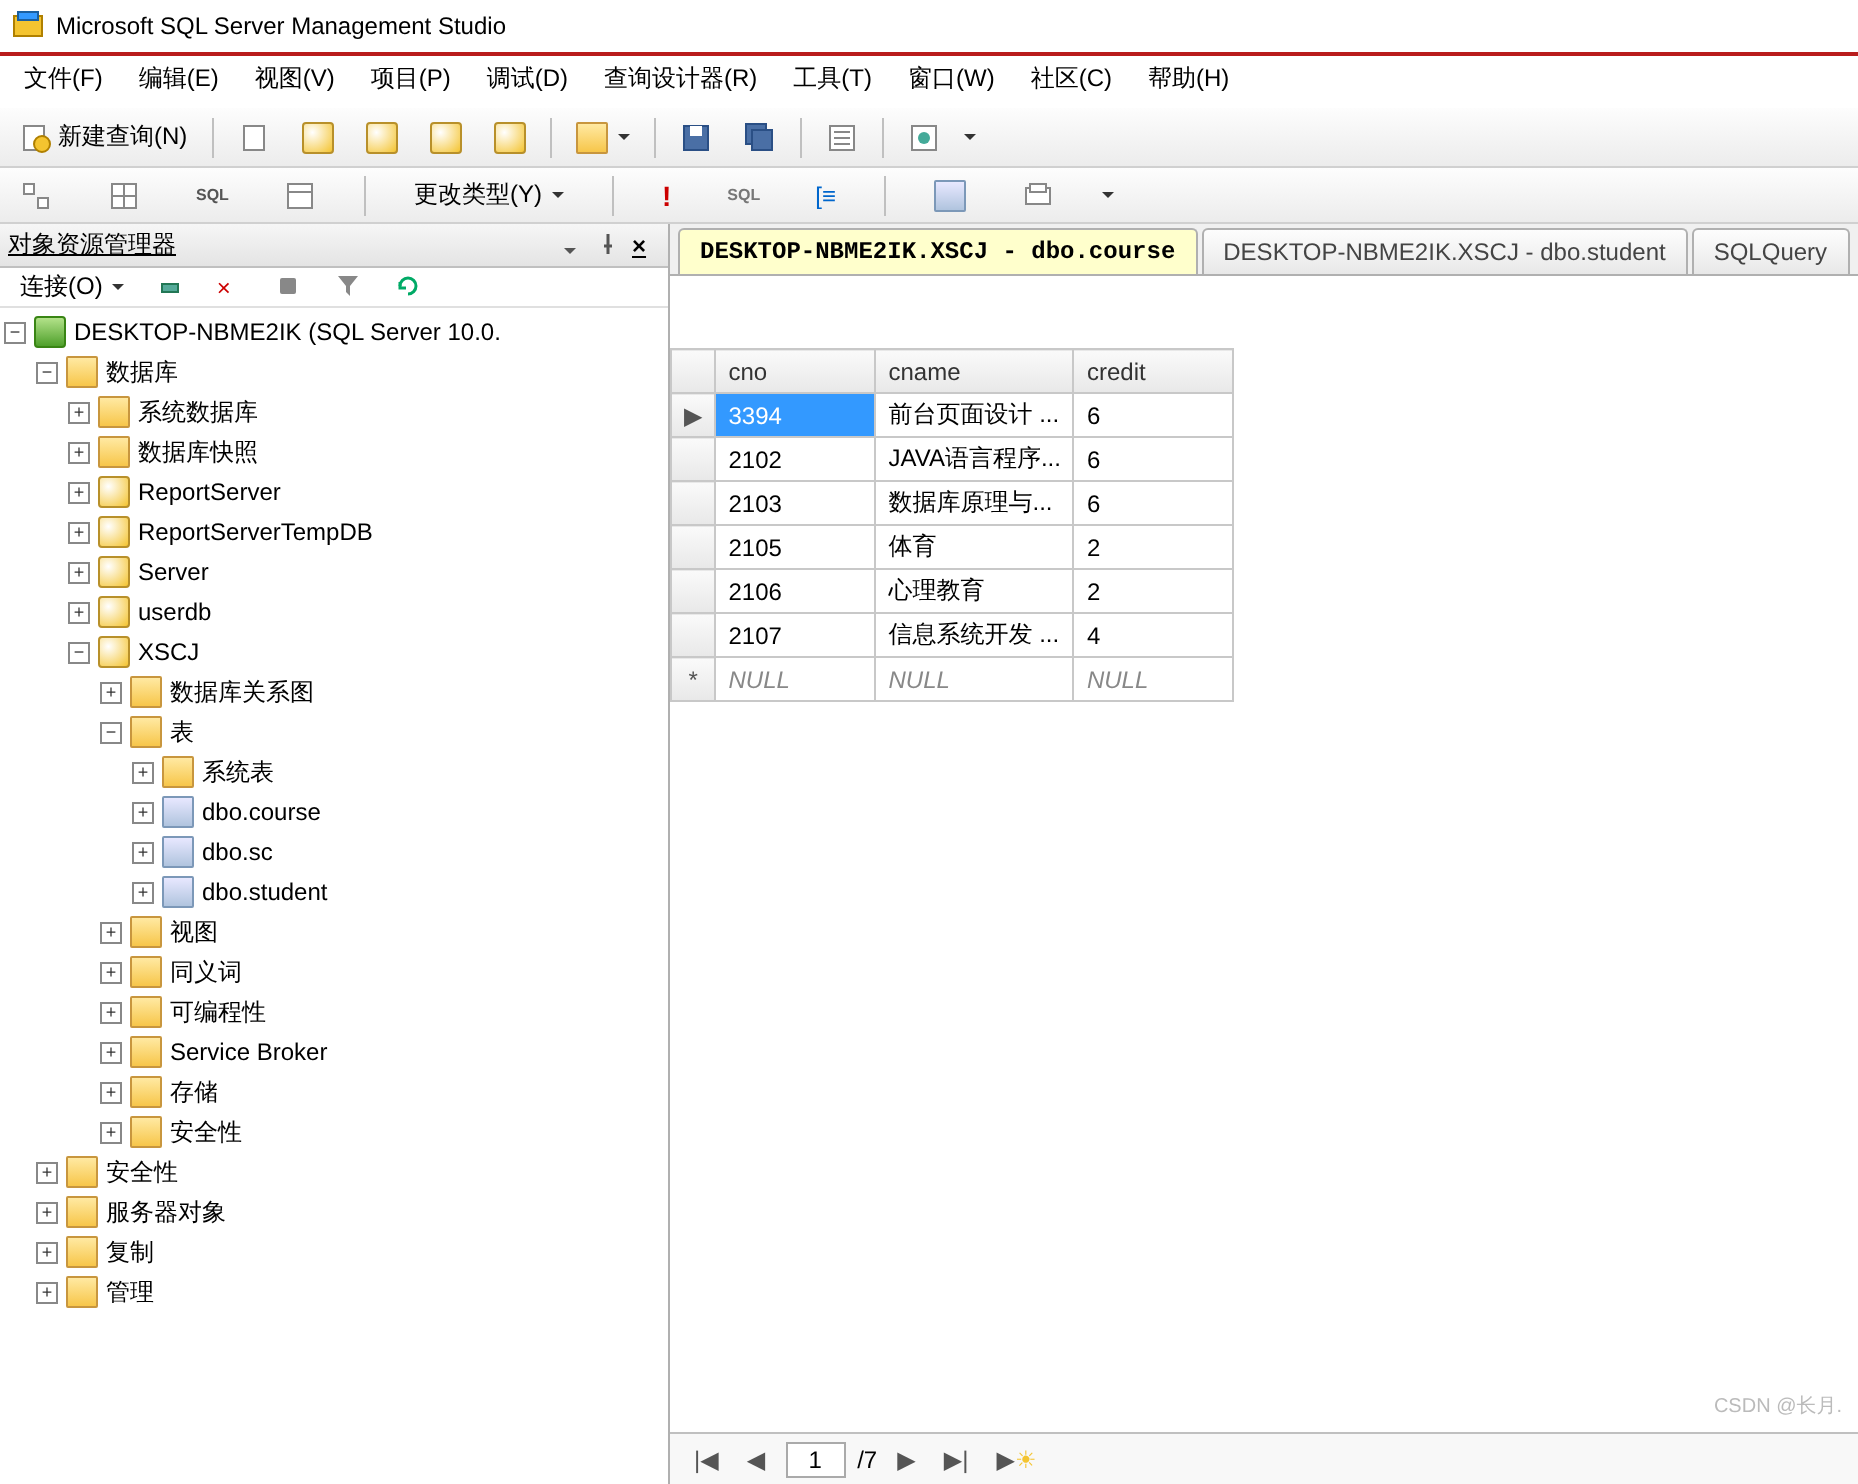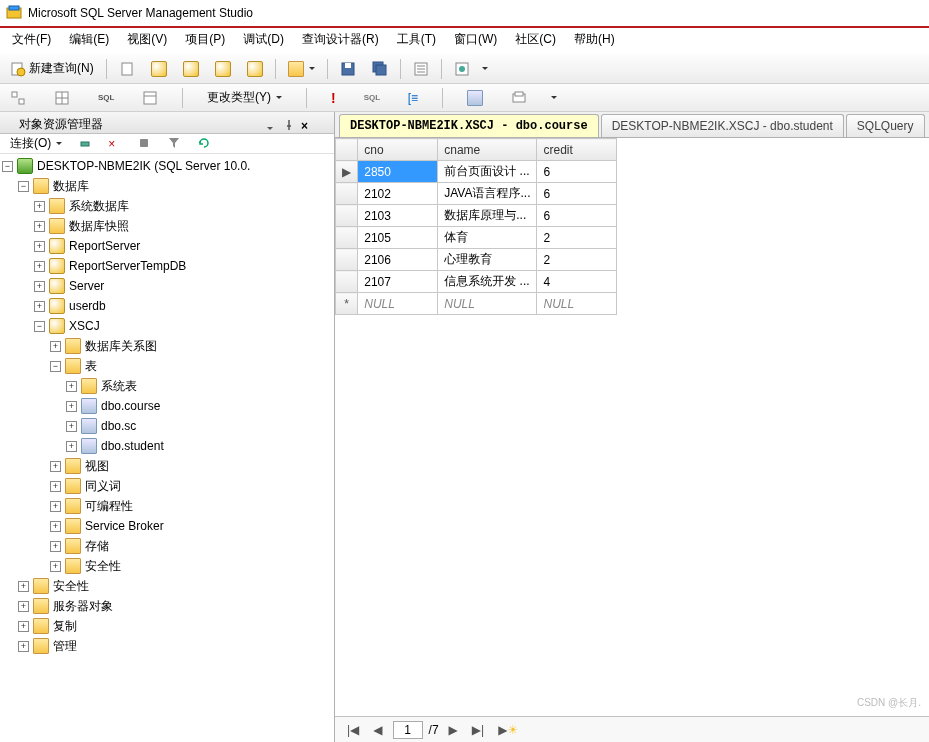--- a/index.html
+++ b/index.html
@@ -9,42 +9,42 @@
 .menubar { height: 26px; display: flex; align-items: flex-start; padding: 0 4px; gap: 2px; }
 .menuitem { padding: 3px 8px; cursor: default; }
 .toolbar { height: 30px; display: flex; align-items: center; padding: 2px 4px; gap: 4px; border-bottom: 1px solid #d0d0d0; background: linear-gradient(#fdfdfd,#ececec); }
 .tb-btn { padding: 2px 5px; display: inline-flex; align-items: center; gap: 3px; cursor: default; border: 1px solid transparent; border-radius: 2px; }
 .tb-sep { width: 1px; height: 20px; background: #c0c0c0; margin: 0 2px; }
 .tb-icon { width: 16px; height: 16px; display: inline-block; }
 .tb-drop { width:0; height:0; border-left:3px solid transparent; border-right:3px solid transparent; border-top:3px solid #333; display:inline-block; margin-left:2px;}
 .toolbar2 { height: 28px; display: flex; align-items: center; padding: 2px 4px; gap: 16px; border-bottom: 1px solid #d0d0d0; background: linear-gradient(#fdfdfd,#ececec); }
 .main { display: flex; height: calc(742px - 28px - 26px - 30px - 28px); }
 .panel { width: 335px; border-right: 1px solid #b0b0b0; display: flex; flex-direction: column; background: #fff; }
-.panel-header { height: 22px; background: linear-gradient(#f6f6f6,#e4e4e4); border-bottom: 1px solid #c0c0c0; display: flex; align-items: flex-end; padding: 0 19px; justify-content: space-between; }
+.panel-header { height: 22px; background: linear-gradient(#f6f6f6,#e4e4e4); border-bottom: 1px solid #c0c0c0; display: flex; align-items: center; padding: 0 4px; justify-content: space-between; text-decoration: underline; }
 .panel-title { font-weight: normal; }
 .panel-ctrls { display: flex; gap: 4px; }
 .panel-toolbar { height: 20px; display: flex; align-items: center; padding: 0 4px; gap: 4px; border-bottom: 1px solid #e0e0e0; }
 .tree { flex: 1; overflow: auto; padding: 2px 0; }
 .tree-row { display: flex; align-items: center; height: 20px; padding: 0 2px; white-space: nowrap; cursor: default; }
 .exp { width: 11px; height: 11px; border: 1px solid #888; display: inline-flex; align-items: center; justify-content: center; margin-right: 4px; font-size: 9px; line-height: 9px; color: #333; background: #fff; }
 .tree-icon { width: 16px; height: 16px; display: inline-block; margin-right: 4px; }
 .folder { background: linear-gradient(#ffe9a2,#f7c64a); border: 1px solid #c8963e; border-radius: 1px; }
 .db { background: radial-gradient(circle at 30% 30%,#fff,#f4c430); border:1px solid #b8902a; border-radius: 2px; }
 .server { background: linear-gradient(#b3e28a,#4fa02b); border:1px solid #398514; border-radius: 2px; }
 .table-ico { background: linear-gradient(#e8e8ff,#b0c4de); border:1px solid #7c98b8; border-radius:1px;}
 .indent0 { padding-left: 2px; }
 .indent1 { padding-left: 18px; }
 .indent2 { padding-left: 34px; }
 .indent3 { padding-left: 50px; }
 .indent4 { padding-left: 66px; }
 .content { flex: 1; display: flex; flex-direction: column; }
 .tabs { height: 26px; display: flex; align-items: flex-end; padding: 0 4px; background: #f0f0f0; border-bottom: 1px solid #b0b0b0; gap: 2px; }
 .tab { padding: 4px 10px; border: 1px solid #b0b0b0; border-bottom: none; background: linear-gradient(#fdfdfd,#e8e8e8); border-radius: 3px 3px 0 0; color: #444; white-space: nowrap;}
 .tab.active { background: #ffffcc; font-weight: bold; color: #000; font-family: Liberation Mono, monospace;}
-.grid-wrap { flex: 1; overflow: auto; }
+.grid-wrap { flex: 1; overflow: auto; margin-top: 36px; }
 table.grid { border-collapse: collapse; width: auto; }
 .grid th, .grid td { border: 1px solid #c8c8c8; padding: 2px 6px; height: 22px; text-align: left; min-width: 80px; font-size: 12px; }
 .grid th { background: linear-gradient(#fafafa,#e8e8e8); font-weight: normal; color: #333; }
 .grid td.rowhdr, .grid th.rowhdr { width: 22px; min-width: 22px; background: linear-gradient(#fafafa,#e8e8e8); text-align: center; color: #555; }
 .grid td.sel { background: #3399ff; color: #fff; }
 .grid td.null { color: #888; font-style: italic; }
 .pager { height: 26px; display: flex; align-items: center; padding: 0 8px; gap: 6px; border-top: 1px solid #c0c0c0; background: #f8f8f8; }
 .pg-btn { padding: 0 4px; color: #555; cursor: default; }
 .pg-input { width: 30px; border: 1px solid #aaa; text-align: center; height: 18px; }
 .watermark { position: absolute; right: 8px; bottom: 32px; color: #bbb; font-size: 10px; }
@@ -375,21 +375,21 @@
           <tr>
             <th class="rowhdr"></th>
             <th>cno</th>
             <th>cname</th>
             <th>credit</th>
           </tr>
         </thead>
         <tbody id="grid-body">
             <tr>
               <td class="rowhdr">▶</td>
-              <td class="sel">2850</td>
+              <td class="sel">3394</td>
               <td>前台页面设计 ...</td>
               <td>6</td>
             </tr>
             <tr>
               <td class="rowhdr"></td>
               <td>2102</td>
               <td>JAVA语言程序...</td>
               <td>6</td>
             </tr>
             <tr>

